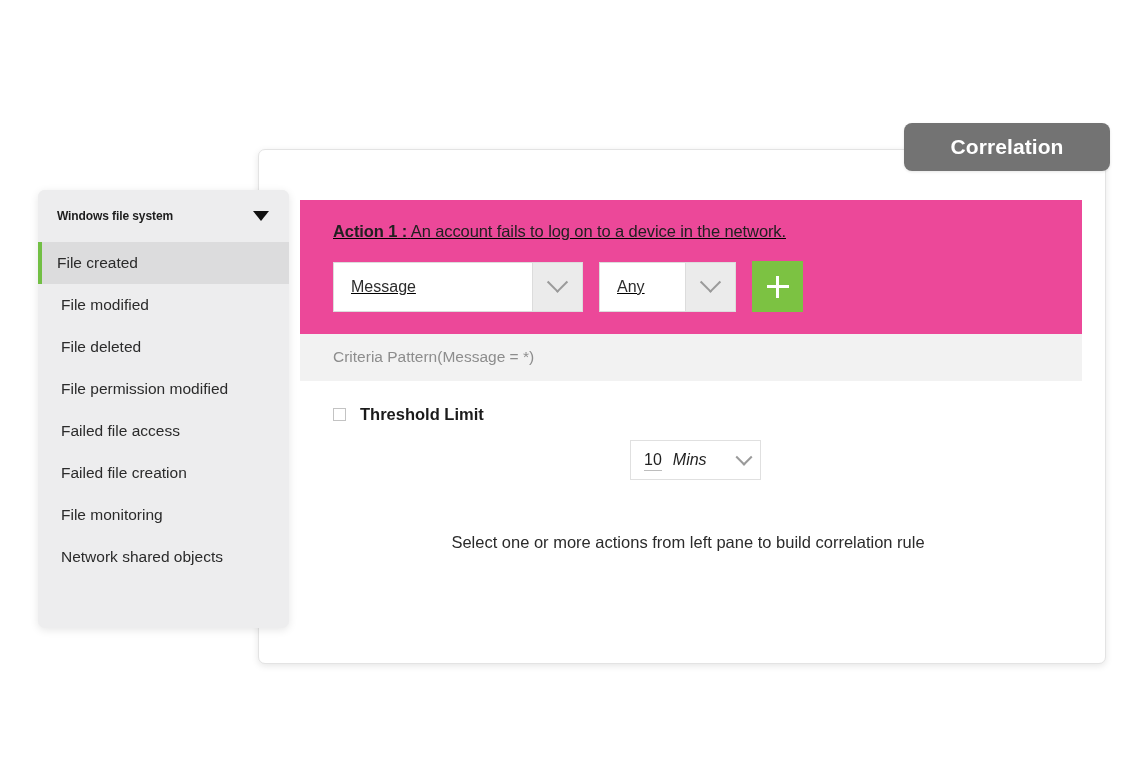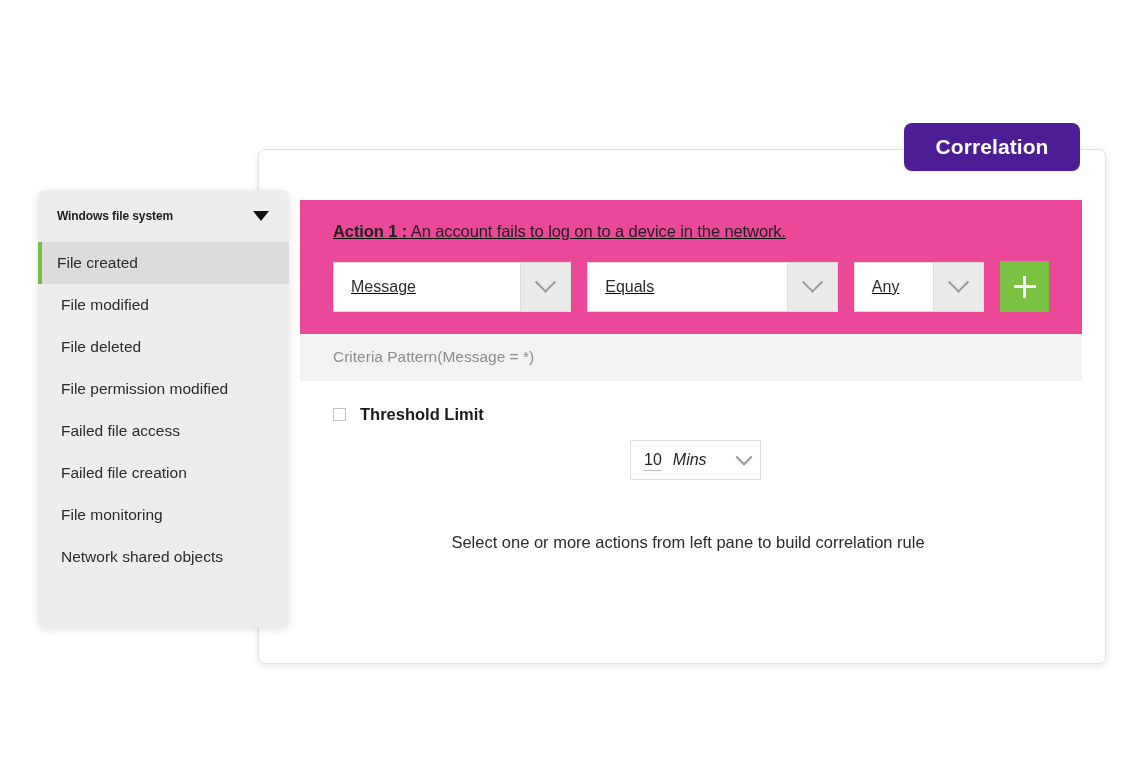--- a/index.html
+++ b/index.html
@@ -16,23 +16,23 @@
   #stage {
     position: absolute;
     inset: 0;
   }
 
   
   .correlation-tab {
     position: absolute;
     left: 904px;
     top: 123px;
-    width: 176px;
+    width: 206px;
     height: 48px;
-    background: #4c1d95;
+    background: #737373;
     border-radius: 8px;
     display: flex;
     align-items: center;
     justify-content: center;
     color: #ffffff;
     font-size: 21px;
     font-weight: bold;
     letter-spacing: 0.1px;
     z-index: 40;
     box-shadow: 0 1px 3px rgba(0,0,0,0.10);
@@ -314,26 +314,20 @@
 
       <div class="criteria-row">
 
         <div class="select select-field">
           <span class="value">Message</span>
           <span class="arrow-box">
             <span class="chev"></span>
           </span>
         </div>
 
-        <div class="select select-op">
-          <span class="value">Equals</span>
-          <span class="arrow-box">
-            <span class="chev"></span>
-          </span>
-        </div>
 
         <div class="select select-val">
           <span class="value">Any</span>
           <span class="arrow-box">
             <span class="chev"></span>
           </span>
         </div>
 
         <button class="add-btn"></button>
       </div>

